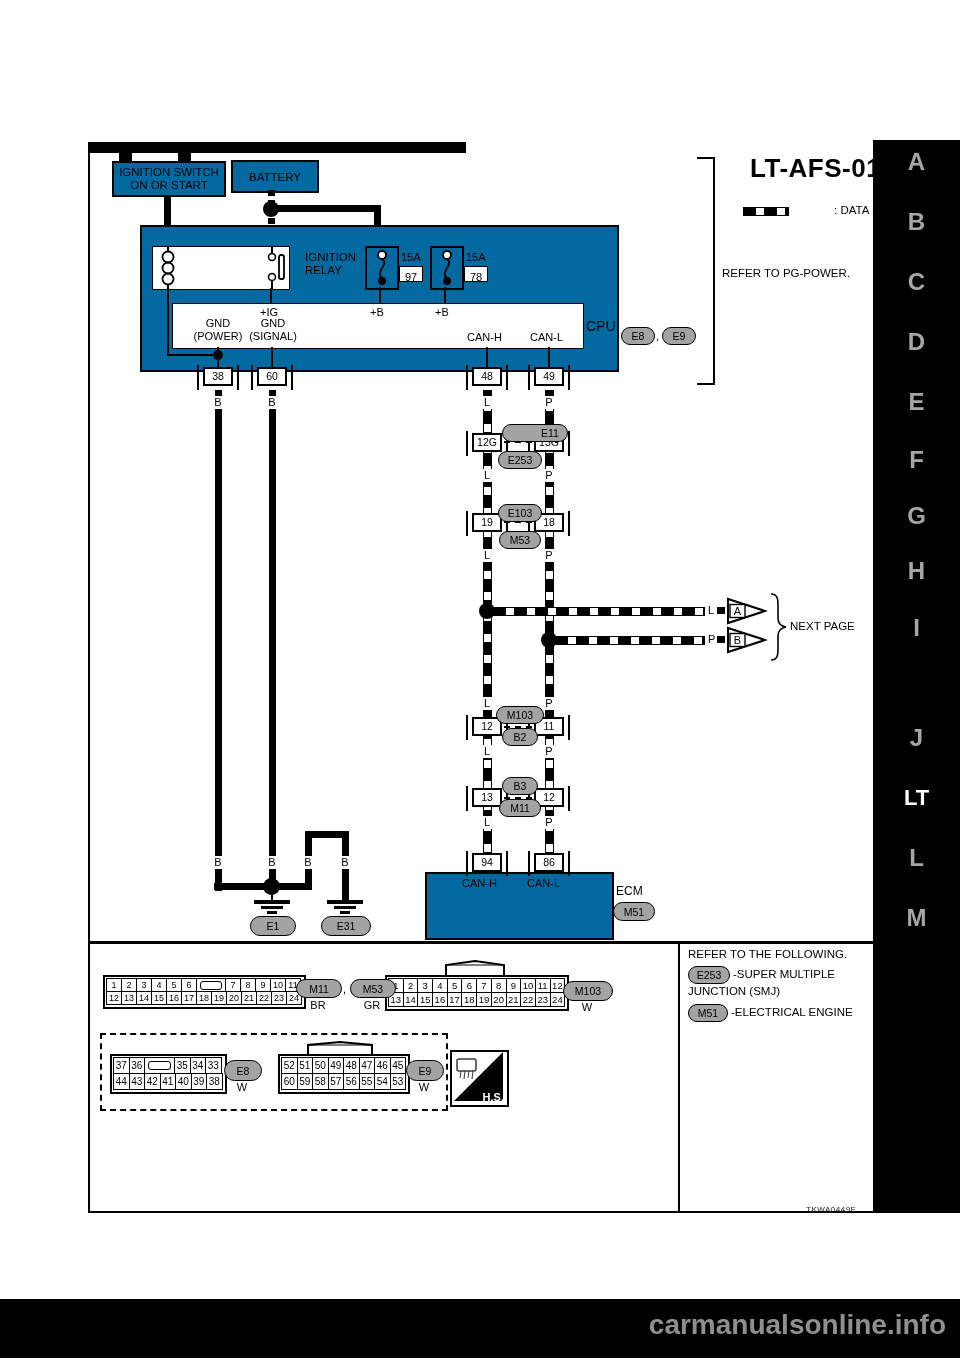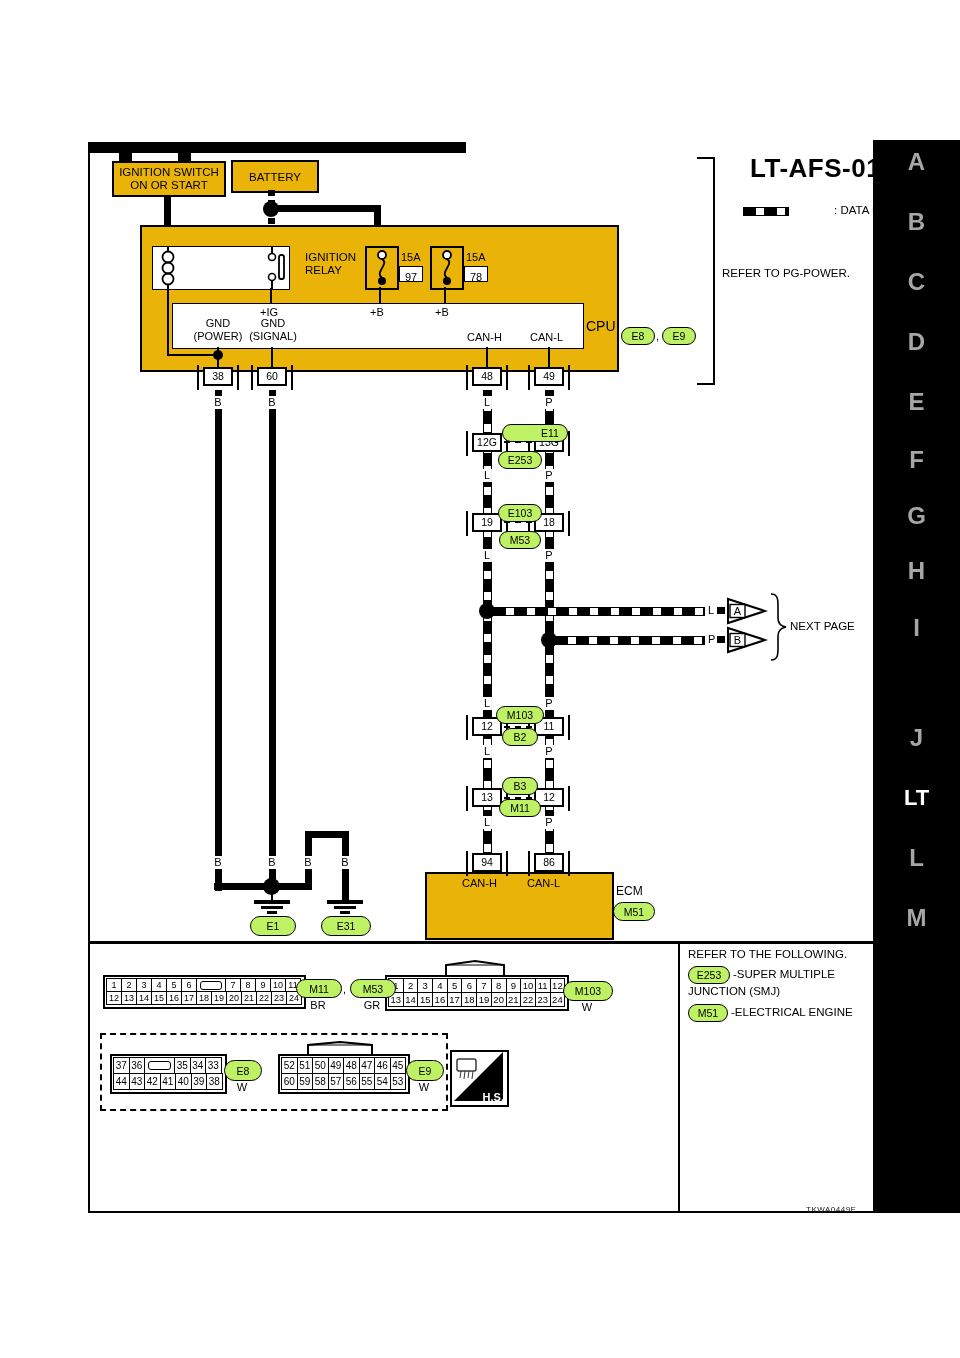--- a/index.html
+++ b/index.html
@@ -15,23 +15,23 @@
   .th{position:absolute;background:#000;height:2px;}         
   .dlv{position:absolute;width:7px;border-left:1px solid #000;border-right:1px solid #000;
        background:repeating-linear-gradient(180deg,#000 0 13px,#fff 13px 21px);}
   .dlh{position:absolute;height:7px;border-top:1px solid #000;border-bottom:1px solid #000;
        background:repeating-linear-gradient(90deg,#000 0 13px,#fff 13px 21px);}
   .dashv{position:absolute;width:7px;background:repeating-linear-gradient(180deg,#000 0 6px,#fff 6px 10px);}
   .dot{position:absolute;background:#000;border-radius:50%;}
   .wlabel{position:absolute;transform:translateX(-50%);background:#fff;padding:0 2px;
           font-size:11px;line-height:13px;z-index:5;}
   
-  .box2{position:absolute;border:2px solid #000;background:#eab308;}
+  .box2{position:absolute;border:2px solid #000;background:#0369a1;}
   .box1{position:absolute;border:1.5px solid #000;background:#fff;}
-  .oval{position:absolute;border:1.8px solid #000;border-radius:12px;background:#bef264;
+  .oval{position:absolute;border:1.8px solid #000;border-radius:12px;background:#a3a3a3;
         display:flex;align-items:center;justify-content:center;font-size:10.5px;z-index:6;}
   
   .pin{position:absolute;transform:translateX(-50%);z-index:4;}
   .pin::before,.pin::after{content:"";position:absolute;top:-2px;bottom:-4px;width:2px;background:#000;}
   .pin::before{left:-6px;} .pin::after{right:-6px;}
   .pbox{border:2px solid #000;background:#fff;font-size:10.5px;line-height:15px;
         padding:0 3px;min-width:20px;text-align:center;}
   .dashlink{position:absolute;border-top:2px dashed #000;width:28px;z-index:3;}
   
   .cgrid{position:absolute;border:2px solid #000;background:#fff;padding:2px;z-index:2;}
@@ -492,14 +492,17 @@
       <div class="sb" style="top: 308px;">F</div>
       <div class="sb" style="top: 364px;">G</div>
       <div class="sb" style="top: 419px;">H</div>
       <div class="sb" style="top: 476px;">I</div>
       <div class="sb" style="top: 586px;">J</div>
       <div class="sb on" style="top: 646px;">LT</div>
       <div class="sb" style="top: 706px;">L</div>
       <div class="sb" style="top: 766px;">M</div>
     </div>
 
+  <div class="gbar" style="left:0;top:1299px;width:960px;height:59px;">
+    <a style="position:absolute;right:14px;top:10px;font-size:28px;font-weight:600;color:#8f8f8f;text-decoration:none;cursor:pointer;">carmanualsonline.info</a>
+  </div>
 
 </div>
 
 </body></html>

